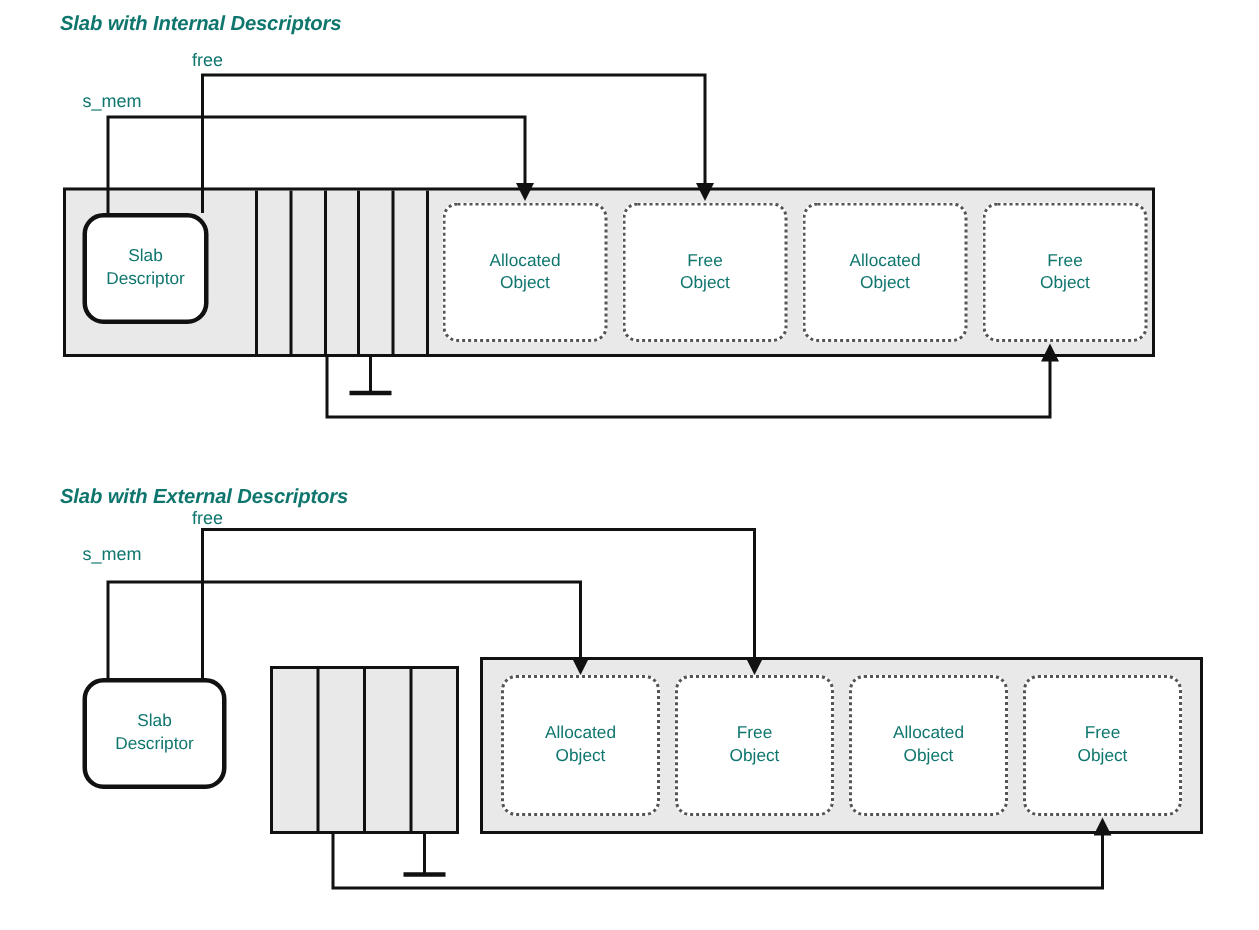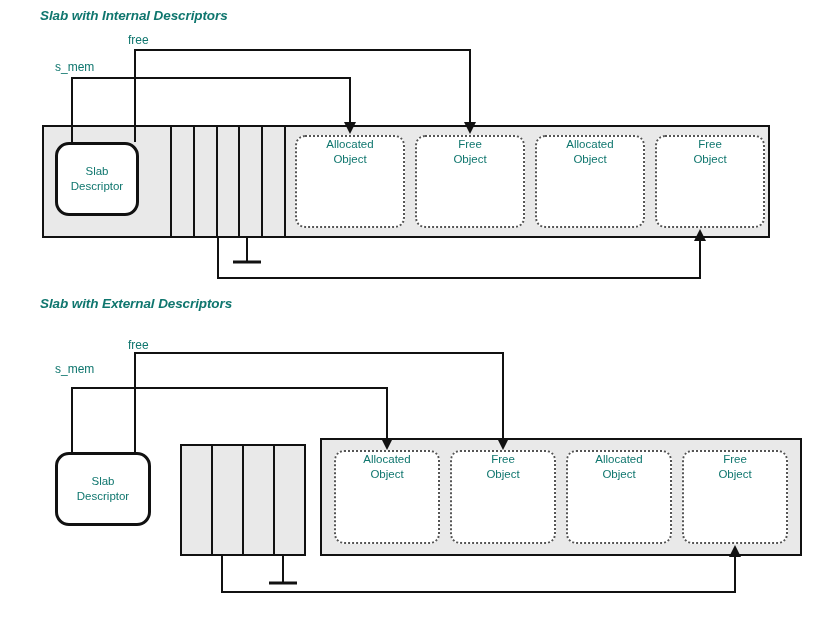--- a/index.html
+++ b/index.html
@@ -17,37 +17,37 @@
               font-size:11.5px;line-height:1.3;text-align:right;box-sizing:border-box;}
 
   .stripes{position:absolute;display:flex;border-right:2px solid #111;box-sizing:border-box;}
   .stripes .cell{flex:1;border-left:2px solid #111;}
 
   .stripeblock{position:absolute;background:#e9e9e9;border:2px solid #111;display:flex;box-sizing:border-box;}
   .stripeblock .cell{flex:1;border-left:2px solid #111;}
   .stripeblock .cell:first-child{border-left:none;}
 
   .obj{position:absolute;background:#fff;border:2px dotted #555;border-radius:10px;
-       display:flex;flex-direction:column;align-items:center;
+       display:flex;flex-direction:column;align-items:center;justify-content:center;
        font-size:11.5px;line-height:1.3;text-align:center;box-sizing:border-box;}
 
   
   .t1{left:40px;top:8px;}
   .free1{left:128px;top:33px;}
   .smem1{left:55px;top:60px;}
   .slab1{left:42px;top:125px;width:728px;height:113px;}
   .desc1{left:11px;top:15px;width:84px;height:74px;}
   .stripes1{left:126px;top:0;width:116px;height:109px;}
   .o10{left:251px;top:8px;width:110px;height:93px;}
   .o11{left:371px;top:8px;width:110px;height:93px;}
   .o12{left:491px;top:8px;width:110px;height:93px;}
   .o13{left:611px;top:8px;width:110px;height:93px;}
 
   
-  .t2{left:40px;top:296px;text-align:center;}
+  .t2{left:40px;top:323px;text-align:center;}
   .free2{left:128px;top:338px;}
   .smem2{left:55px;top:362px;}
   .desc2{left:55px;top:452px;width:96px;height:74px;}
   .stripeblock2{left:180px;top:444px;width:126px;height:112px;}
   .slab2{left:320px;top:438px;width:482px;height:118px;}
   .o20{left:12px;top:10px;width:106px;height:94px;}
   .o21{left:128px;top:10px;width:106px;height:94px;}
   .o22{left:244px;top:10px;width:106px;height:94px;}
   .o23{left:360px;top:10px;width:106px;height:94px;}
 

